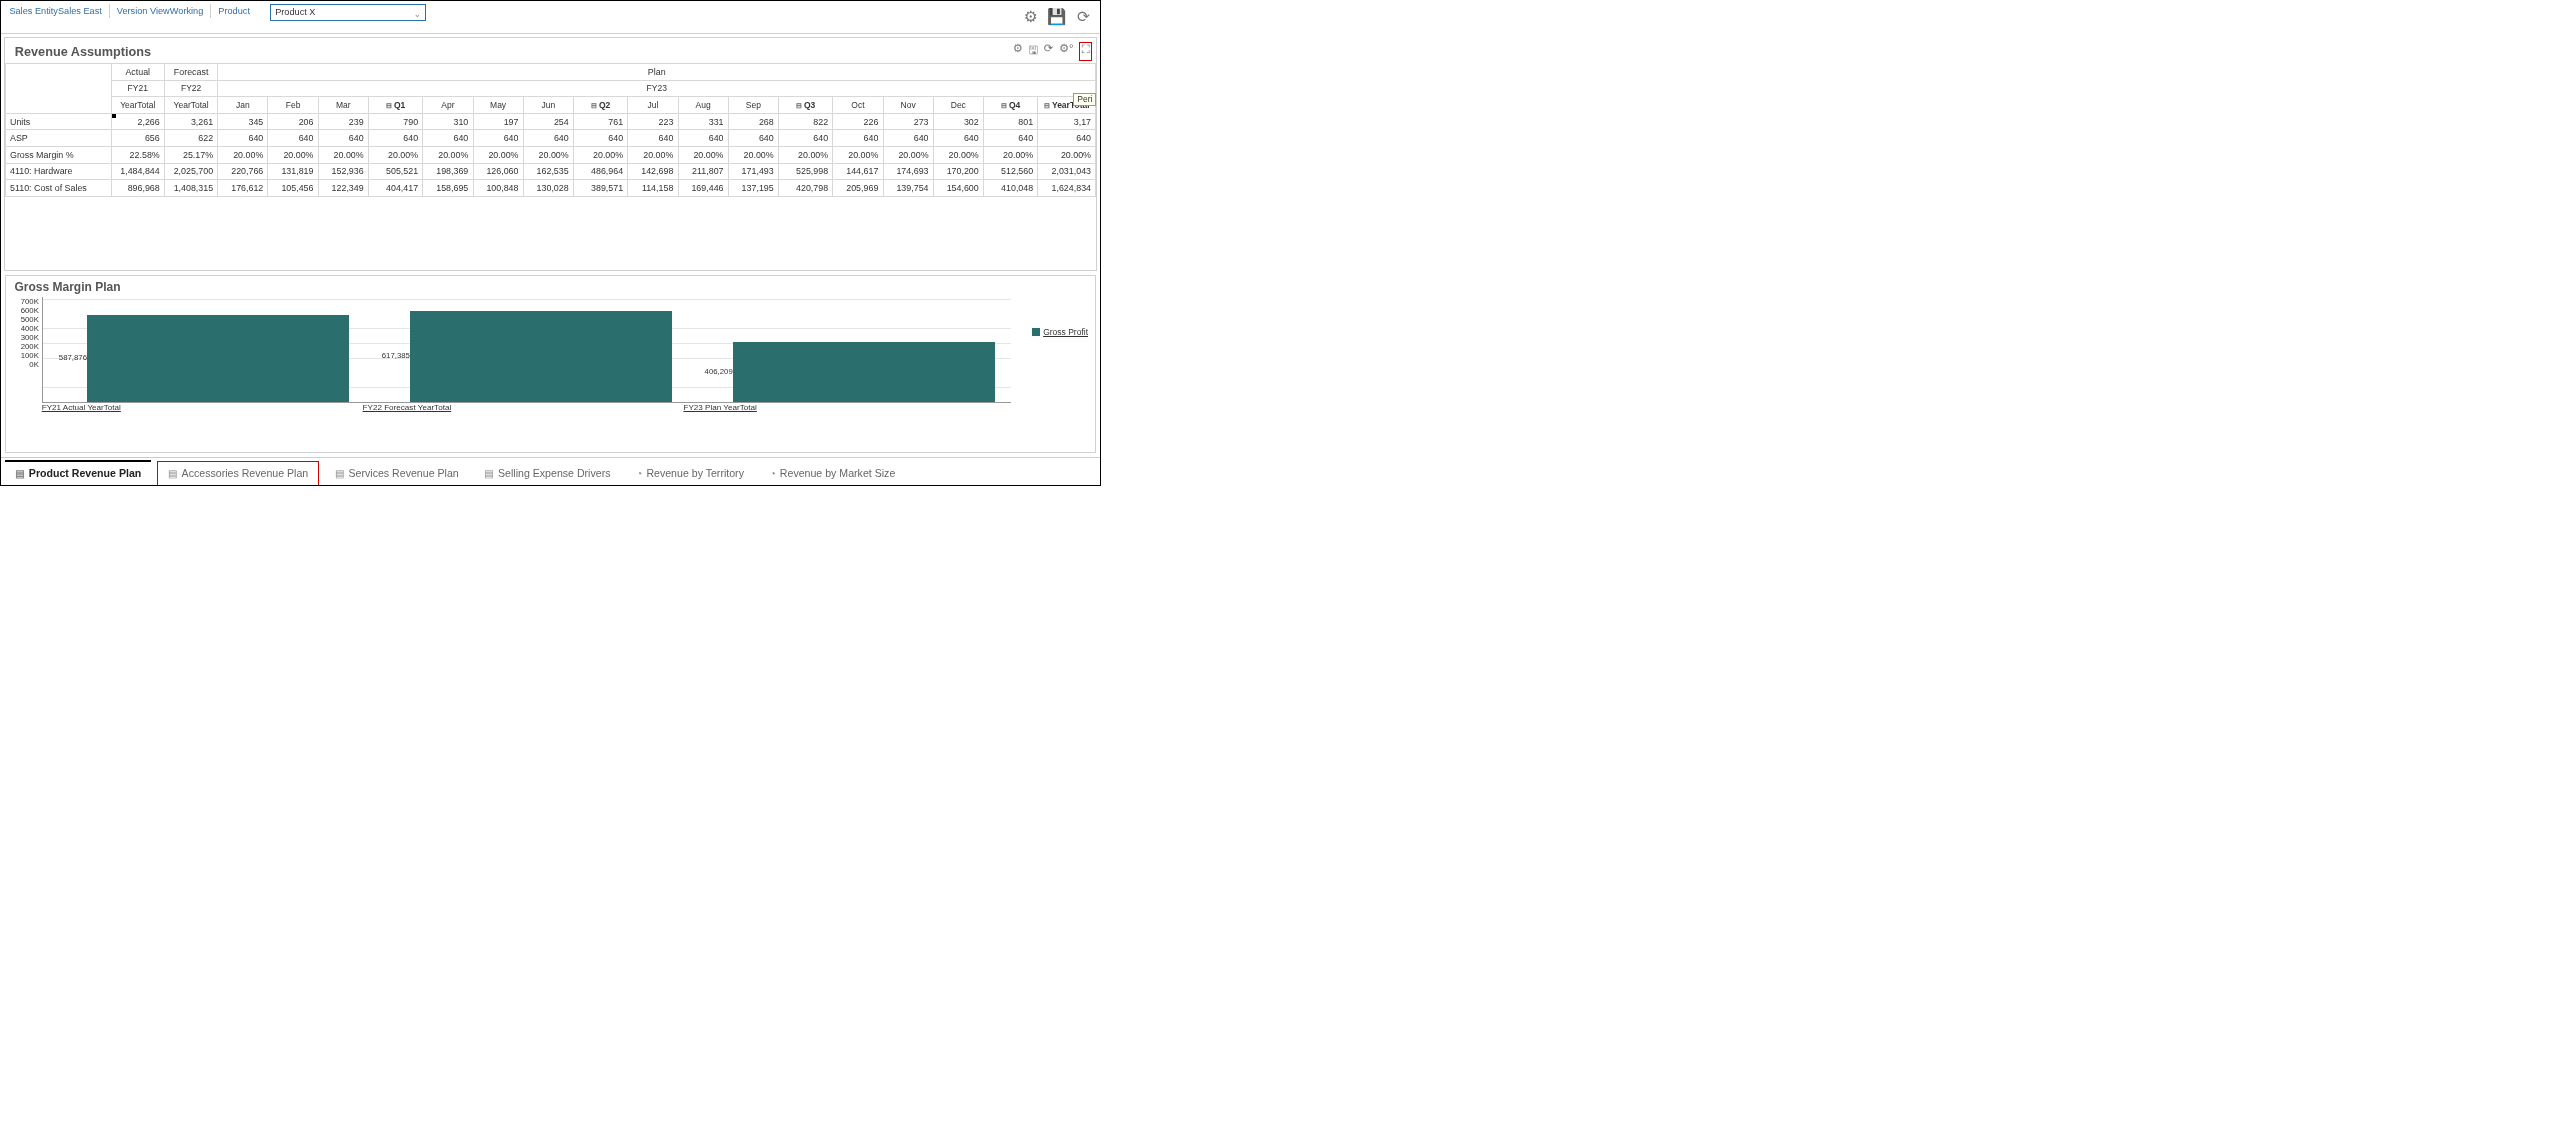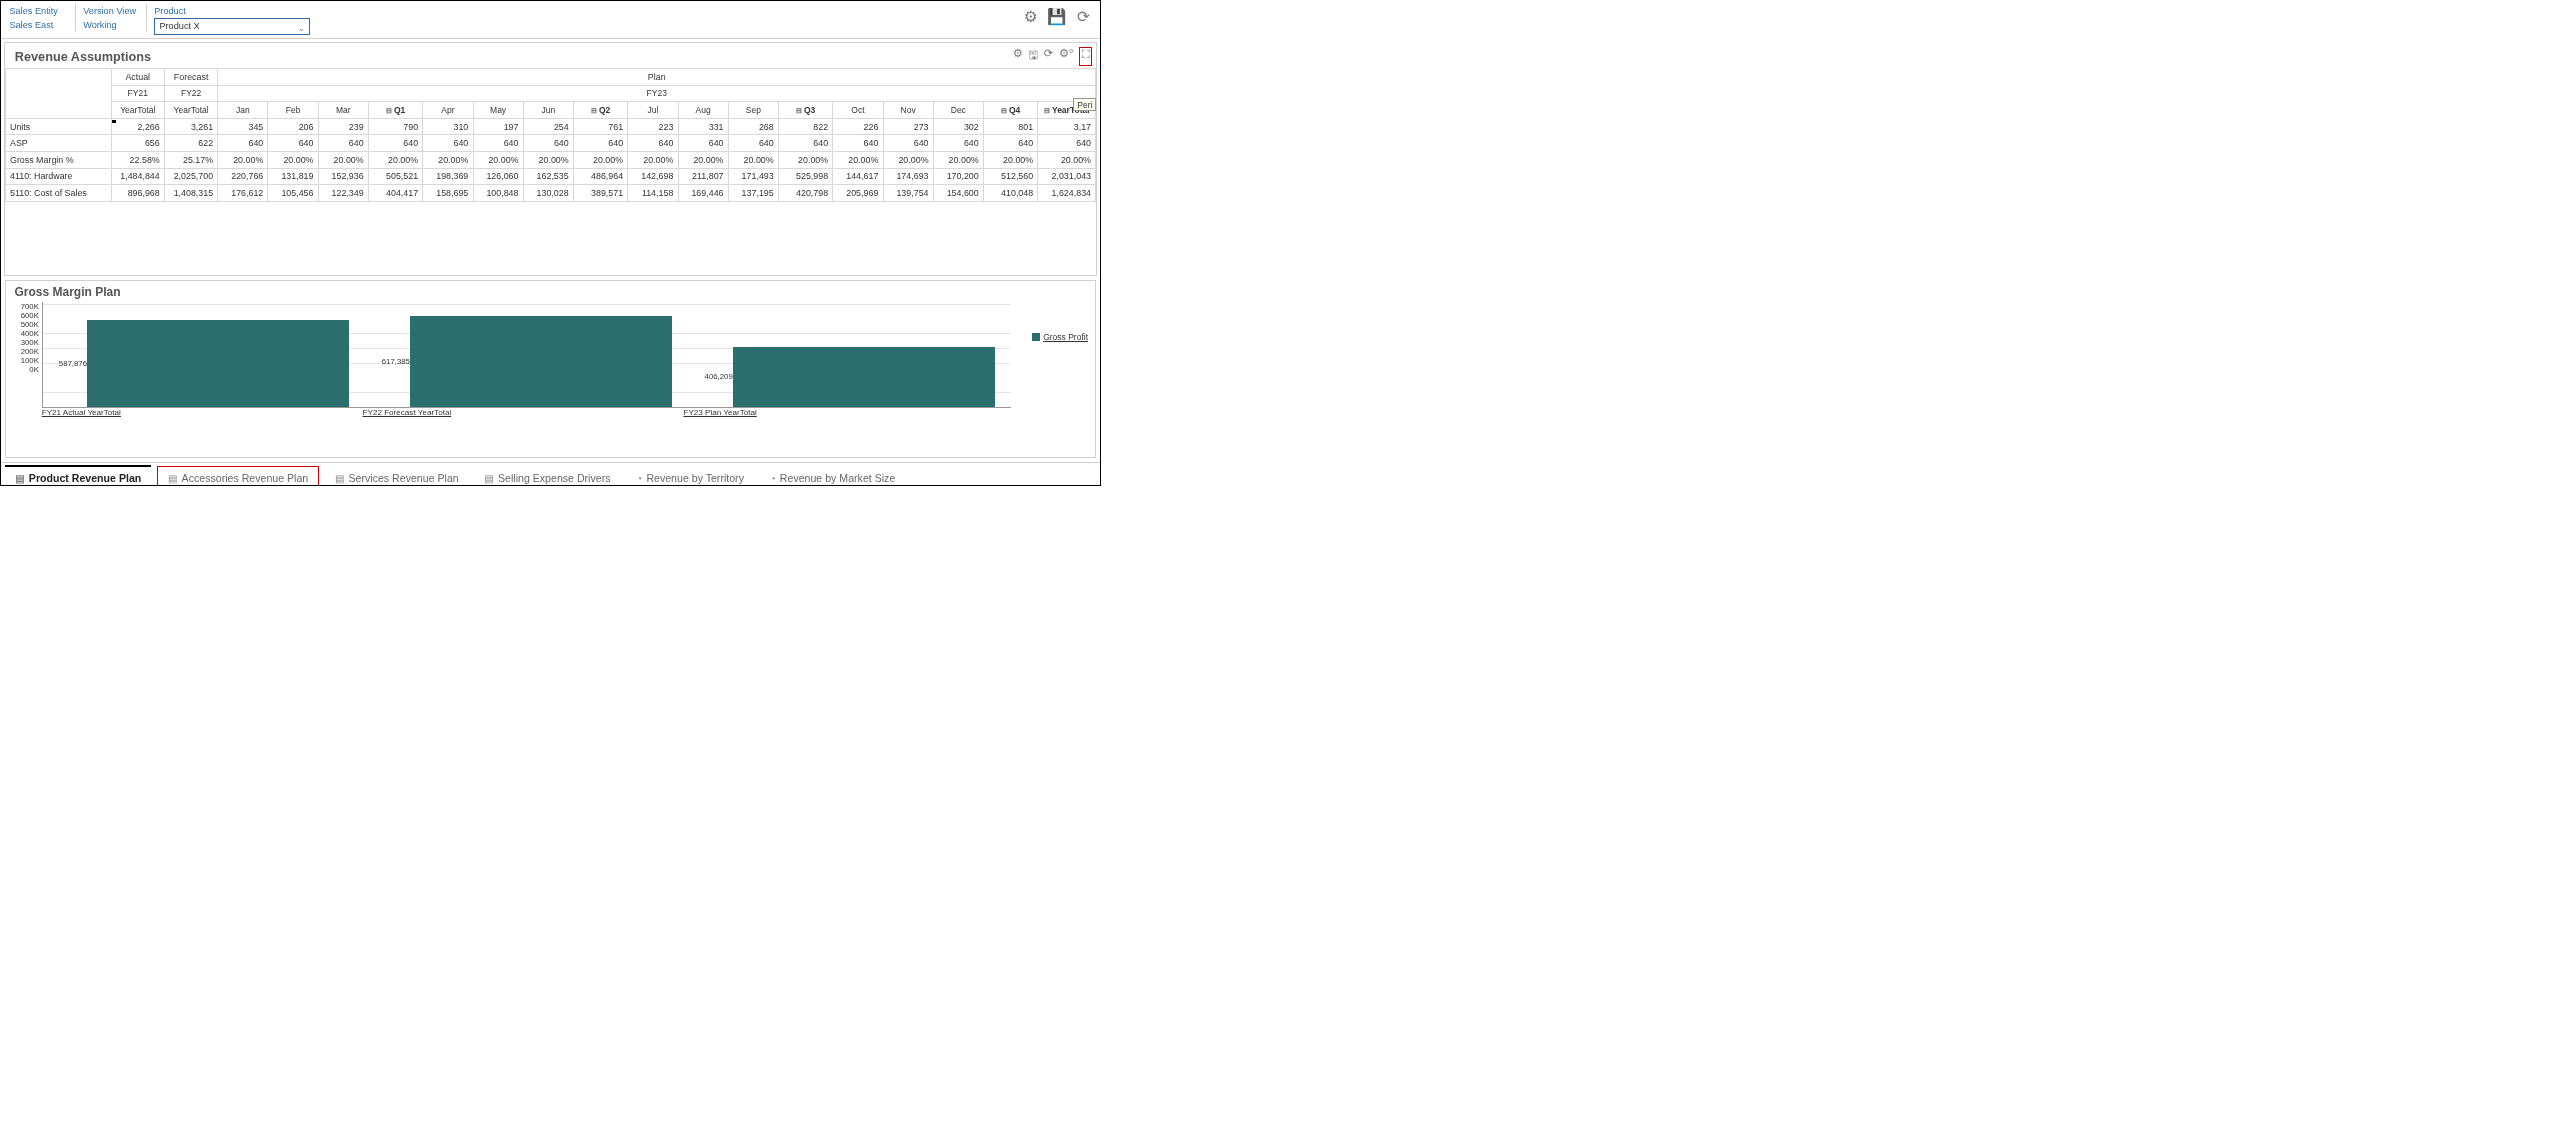--- a/index.html
+++ b/index.html
@@ -16,29 +16,29 @@
   }
   
   .pov-bar {
     display: flex;
     align-items: flex-start;
     padding: 2.8px 4.2px;
     border-bottom: 0.7px solid #d0d0d0;
   }
   .pov-item {
     display: flex;
-    flex-direction: column;
+    flex-direction: row;
     padding: 0 7px;
     border-right: 0.7px solid #d0d0d0;
     min-width: 71px;
   }
   .pov-item:first-child { padding-left: 4.2px; }
   .pov-label { color: #2f6fa7; font-size: 9.2px; line-height: 14px; }
   .pov-value { color: #2f6fa7; font-size: 9.2px; line-height: 14px; }
-  .pov-product { flex-direction: column; border-right: none; }
+  .pov-product { border-right: none; gap: 20px; }
   .pov-select {
     border: 0.7px solid #2f6fa7;
     padding: 1.4px 18.4px 1.4px 4.2px;
     min-width: 156px;
     position: relative;
     color: #333;
     background: #fff;
     line-height: 12.7px;
     display: inline-block;
   }

